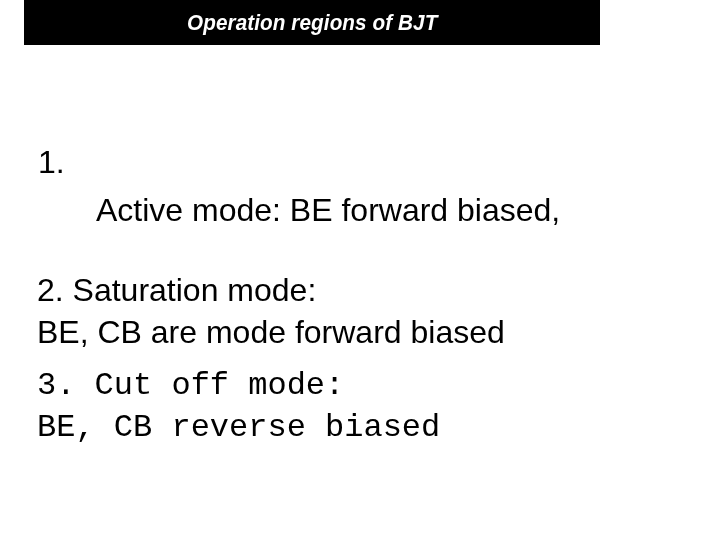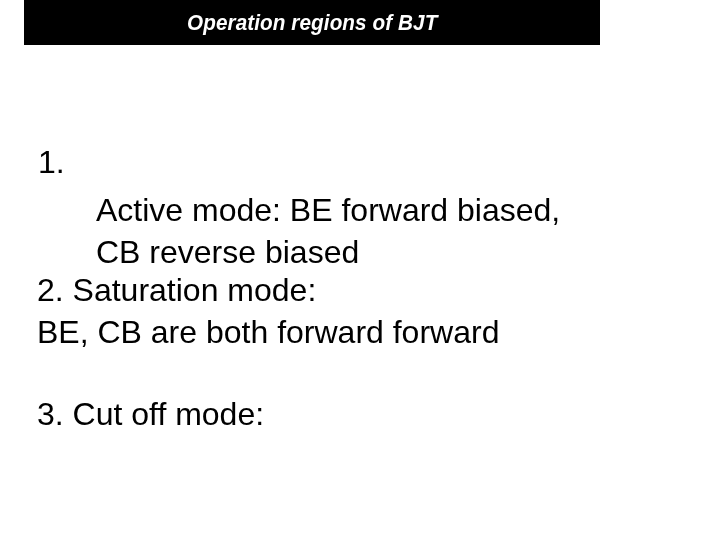--- a/index.html
+++ b/index.html
@@ -88,21 +88,22 @@
     display: block;
   }
 
   
   .item-2 {
     left: 37px;
     top: 224px;
   }
   .item-3 {
     left: 37px;
-    top: 348px;
+    top: 320px;
+    font-family: Liberation Mono, monospace;
   }
   .item-2 .line,
   .item-3 .line {
     display: block;
   }
 </style>
 </head>
 <body>
 
 <div class="slide">
@@ -111,28 +112,28 @@
     <span class="title-text">Operation regions of BJT</span>
   </div>
 
   <div class="body-area">
 
     <div class="bullet-block item-1">
       <div class="li-row">
         <span class="li-marker">1.</span>
         <span class="li-body">
           <span class="line">Active mode: BE forward biased,</span>
-          <span class="line">CB reverse biased</span>
         </span>
       </div>
     </div>
 
     <div class="bullet-block item-2">
       <span class="line">2. Saturation mode:</span>
-      <span class="line">BE, CB are both forward forward</span>
+      <span class="line">BE, CB are mode forward biased</span>
     </div>
 
     <div class="bullet-block item-3">
       <span class="line">3. Cut off mode:</span>
+      <span class="line">BE, CB reverse biased</span>
     </div>
 
   </div>
 </div>
 
 </body></html>

